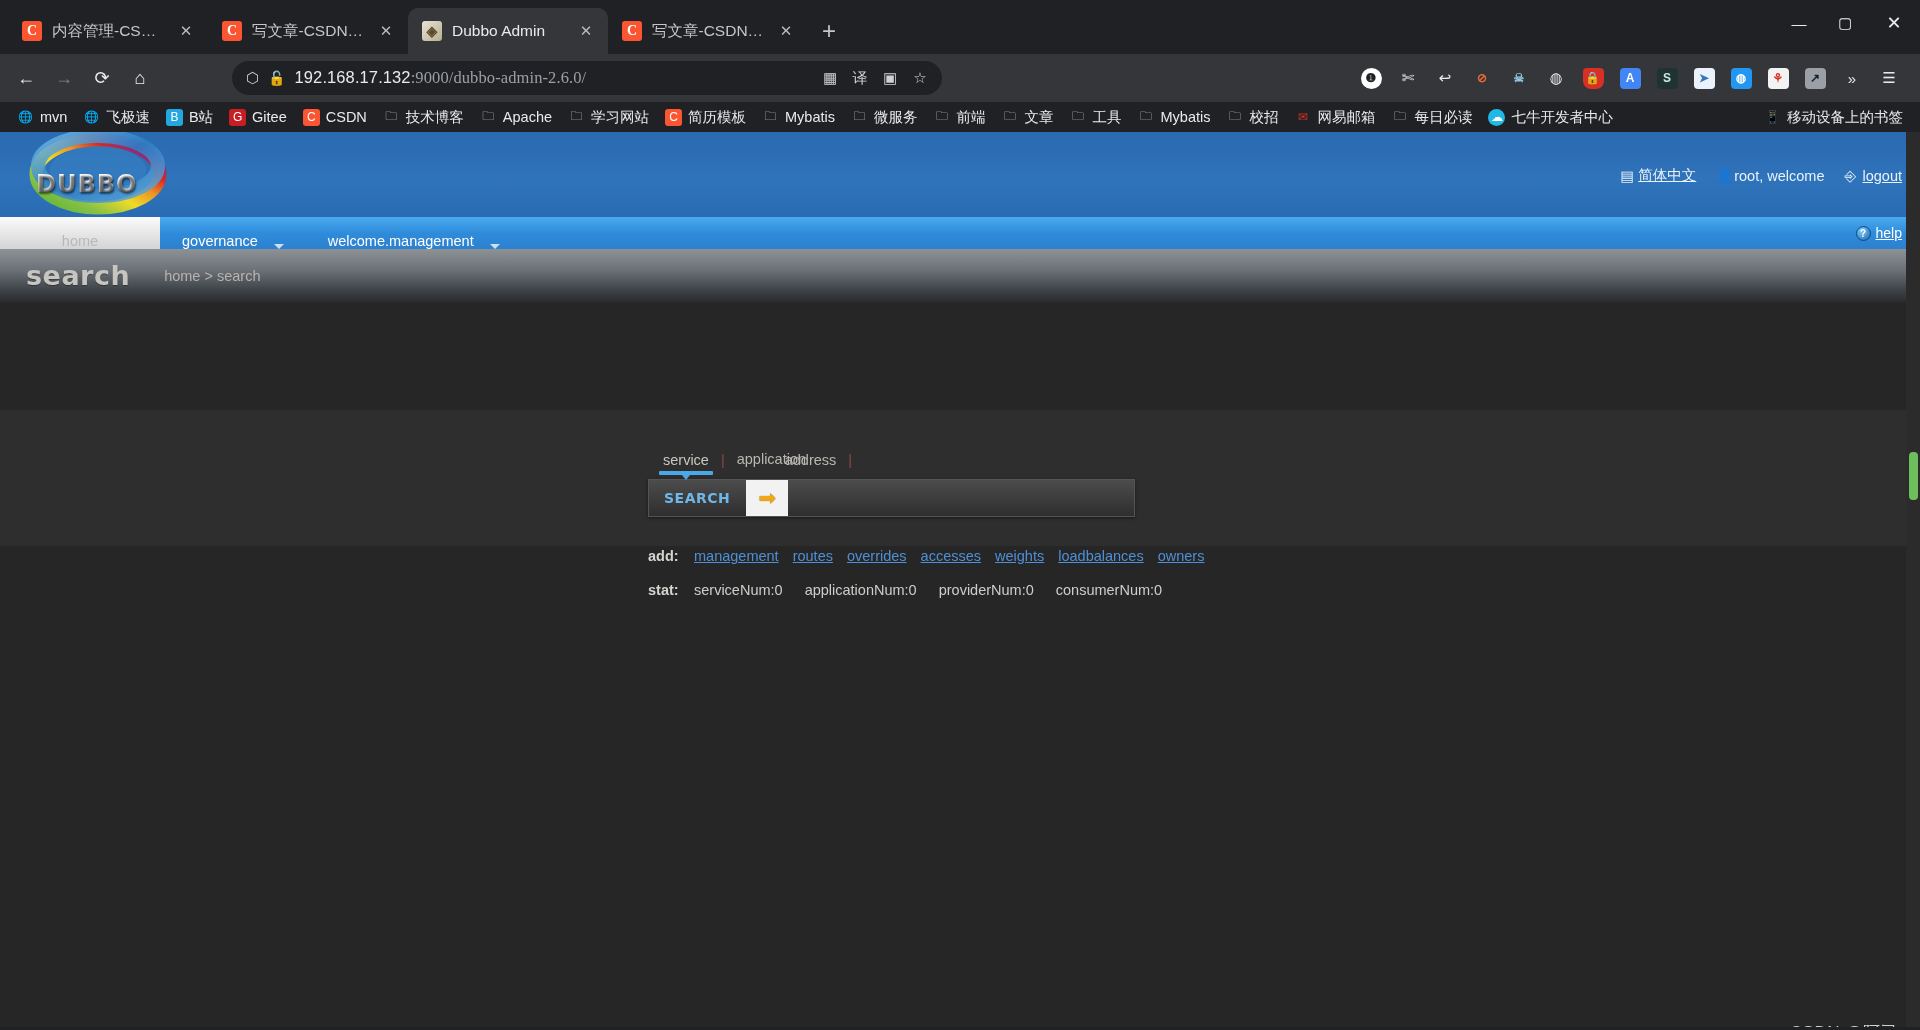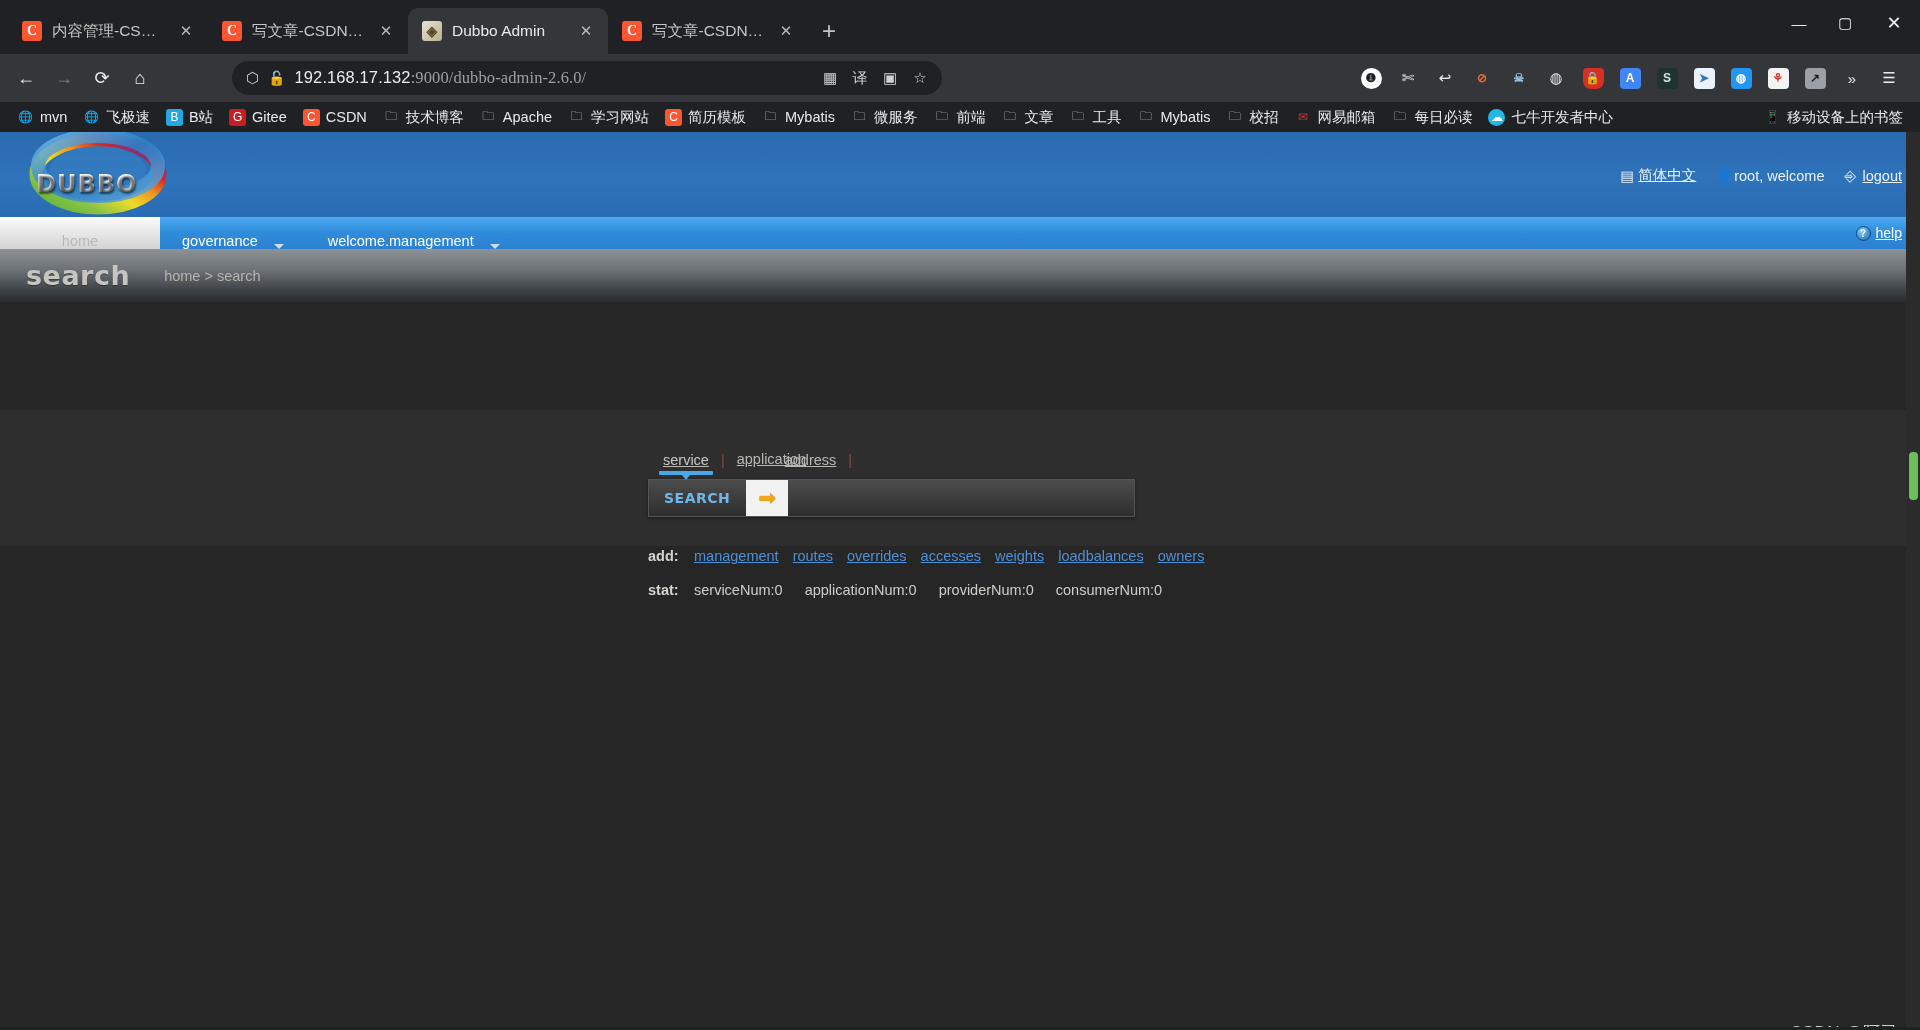--- a/index.html
+++ b/index.html
@@ -124,21 +124,21 @@
   .titlebar { height:53px; background:linear-gradient(to bottom,#8d9297 0%,#6c7177 40%,#3b4045 80%,#2a2c2e 100%);
     display:flex; align-items:center; padding-left:26px; gap:34px; }
   .page-title { font-size:27px; font-weight:bold; color:#c6c5c0; letter-spacing:.5px;
     font-family:"DejaVu Sans", sans-serif; text-shadow:0 1px 1px rgba(0,0,0,.35); }
   .crumb { font-size:14.5px; color:#b6b3ae; }
 
   .content { position:relative; height:760px; background:#262626; }
 
   .search-area { position:absolute; left:648px; top:150px; width:520px; }
   .stabs { display:flex; align-items:flex-start; gap:0; font-size:14.5px;
-    color:#b9b7b2; padding-left:5px;text-decoration:underline; }
+    color:#b9b7b2; padding-left:5px; }
   .stab { position:relative; padding:0 10px 9px 10px; }
   .stab.active { color:#c9c7c2; }
   .stab.active::after { content:""; position:absolute; left:6px; right:6px;
     bottom:2px; height:4px; background:#4aa8e8; border-radius:1px; }
   .stab.active::before { content:""; position:absolute; left:50%; margin-left:-4px;
     bottom:-3px; width:0;height:0;border-left:4px solid transparent;
     border-right:4px solid transparent;border-top:5px solid #4aa8e8; }
   .sep { color:#8b4a42; padding:0 2px; }
   .stab-wrap { width:48px; text-align:center; line-height:1.05; }
 

